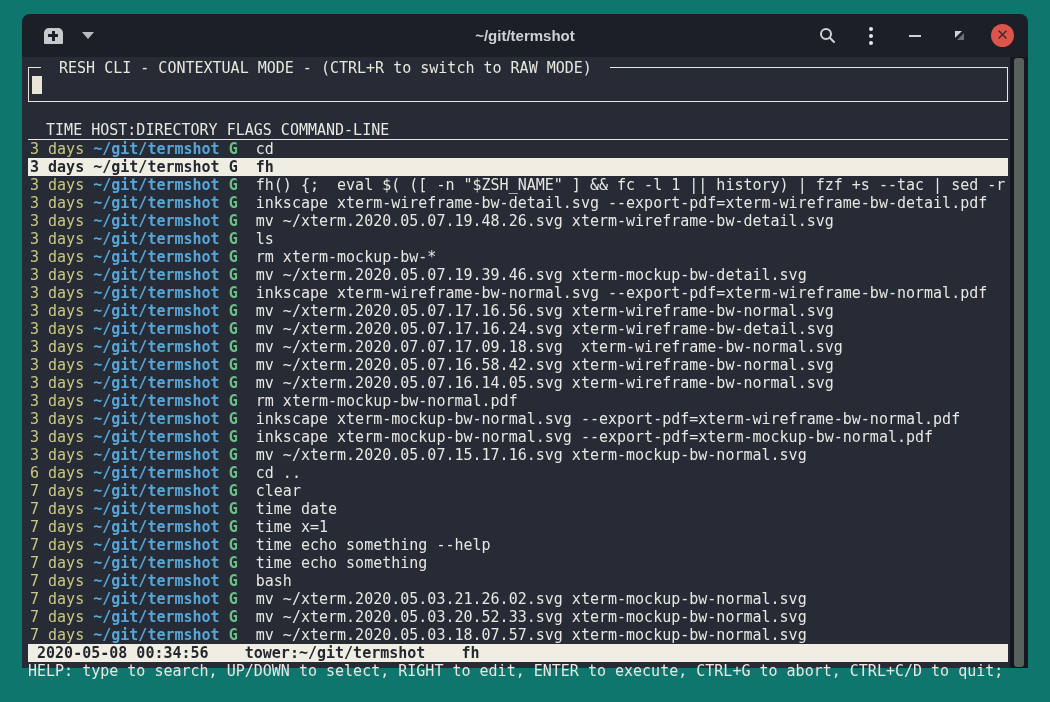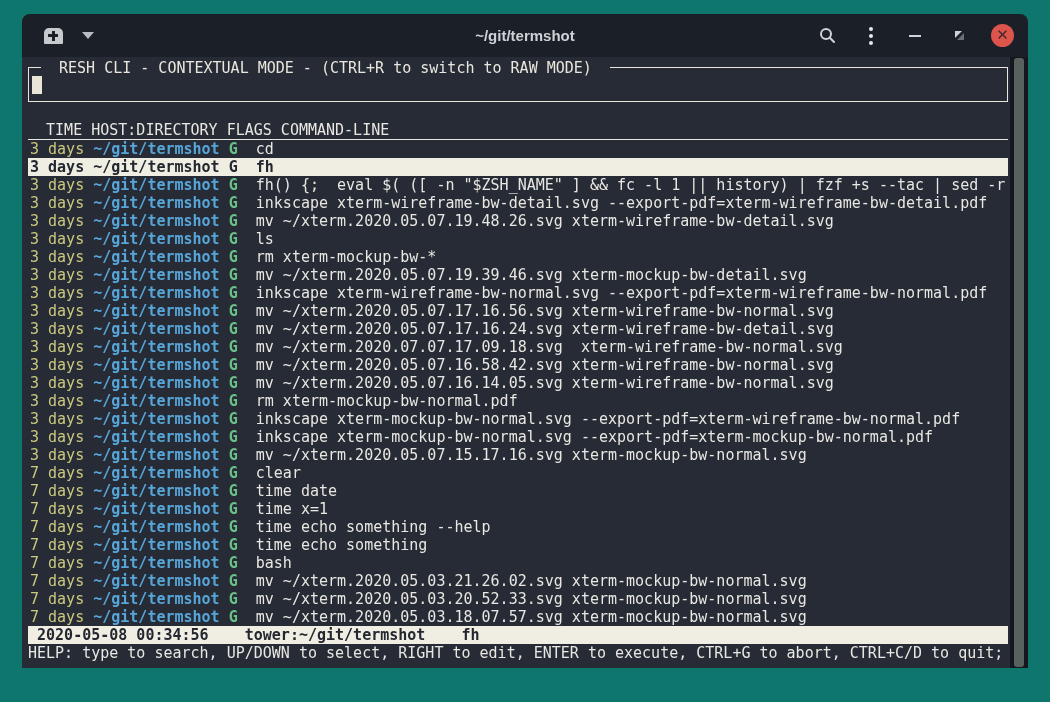--- a/index.html
+++ b/index.html
@@ -127,20 +127,21 @@
             <div class="row"><span class="t">3 days</span><span> </span><span class="d">~/git/termshot</span><span> </span><span class="f">G</span><span>  </span><span class="c">inkscape xterm-wireframe-bw-normal.svg --export-pdf=xterm-wireframe-bw-normal.pdf</span></div>
             <div class="row"><span class="t">3 days</span><span> </span><span class="d">~/git/termshot</span><span> </span><span class="f">G</span><span>  </span><span class="c">mv ~/xterm.2020.05.07.17.16.56.svg xterm-wireframe-bw-normal.svg</span></div>
             <div class="row"><span class="t">3 days</span><span> </span><span class="d">~/git/termshot</span><span> </span><span class="f">G</span><span>  </span><span class="c">mv ~/xterm.2020.05.07.17.16.24.svg xterm-wireframe-bw-detail.svg</span></div>
             <div class="row"><span class="t">3 days</span><span> </span><span class="d">~/git/termshot</span><span> </span><span class="f">G</span><span>  </span><span class="c">mv ~/xterm.2020.07.07.17.09.18.svg  xterm-wireframe-bw-normal.svg</span></div>
             <div class="row"><span class="t">3 days</span><span> </span><span class="d">~/git/termshot</span><span> </span><span class="f">G</span><span>  </span><span class="c">mv ~/xterm.2020.05.07.16.58.42.svg xterm-wireframe-bw-normal.svg</span></div>
             <div class="row"><span class="t">3 days</span><span> </span><span class="d">~/git/termshot</span><span> </span><span class="f">G</span><span>  </span><span class="c">mv ~/xterm.2020.05.07.16.14.05.svg xterm-wireframe-bw-normal.svg</span></div>
             <div class="row"><span class="t">3 days</span><span> </span><span class="d">~/git/termshot</span><span> </span><span class="f">G</span><span>  </span><span class="c">rm xterm-mockup-bw-normal.pdf</span></div>
             <div class="row"><span class="t">3 days</span><span> </span><span class="d">~/git/termshot</span><span> </span><span class="f">G</span><span>  </span><span class="c">inkscape xterm-mockup-bw-normal.svg --export-pdf=xterm-wireframe-bw-normal.pdf</span></div>
             <div class="row"><span class="t">3 days</span><span> </span><span class="d">~/git/termshot</span><span> </span><span class="f">G</span><span>  </span><span class="c">inkscape xterm-mockup-bw-normal.svg --export-pdf=xterm-mockup-bw-normal.pdf</span></div>
             <div class="row"><span class="t">3 days</span><span> </span><span class="d">~/git/termshot</span><span> </span><span class="f">G</span><span>  </span><span class="c">mv ~/xterm.2020.05.07.15.17.16.svg xterm-mockup-bw-normal.svg</span></div>
+            <div class="row"><span class="t">6 days</span><span> </span><span class="d">~/git/termshot</span><span> </span><span class="f">G</span><span>  </span><span class="c">cd ..</span></div>
             <div class="row"><span class="t">7 days</span><span> </span><span class="d">~/git/termshot</span><span> </span><span class="f">G</span><span>  </span><span class="c">clear</span></div>
             <div class="row"><span class="t">7 days</span><span> </span><span class="d">~/git/termshot</span><span> </span><span class="f">G</span><span>  </span><span class="c">time date</span></div>
             <div class="row"><span class="t">7 days</span><span> </span><span class="d">~/git/termshot</span><span> </span><span class="f">G</span><span>  </span><span class="c">time x=1</span></div>
             <div class="row"><span class="t">7 days</span><span> </span><span class="d">~/git/termshot</span><span> </span><span class="f">G</span><span>  </span><span class="c">time echo something --help</span></div>
             <div class="row"><span class="t">7 days</span><span> </span><span class="d">~/git/termshot</span><span> </span><span class="f">G</span><span>  </span><span class="c">time echo something</span></div>
             <div class="row"><span class="t">7 days</span><span> </span><span class="d">~/git/termshot</span><span> </span><span class="f">G</span><span>  </span><span class="c">bash</span></div>
             <div class="row"><span class="t">7 days</span><span> </span><span class="d">~/git/termshot</span><span> </span><span class="f">G</span><span>  </span><span class="c">mv ~/xterm.2020.05.03.21.26.02.svg xterm-mockup-bw-normal.svg</span></div>
             <div class="row"><span class="t">7 days</span><span> </span><span class="d">~/git/termshot</span><span> </span><span class="f">G</span><span>  </span><span class="c">mv ~/xterm.2020.05.03.20.52.33.svg xterm-mockup-bw-normal.svg</span></div>
             <div class="row"><span class="t">7 days</span><span> </span><span class="d">~/git/termshot</span><span> </span><span class="f">G</span><span>  </span><span class="c">mv ~/xterm.2020.05.03.18.07.57.svg xterm-mockup-bw-normal.svg</span></div>
           </div>

